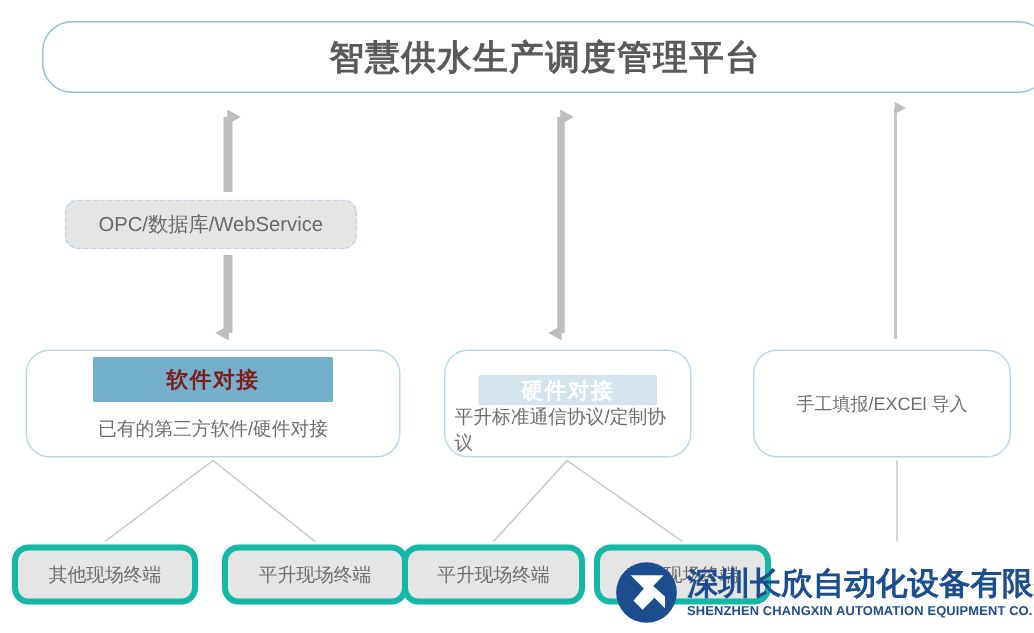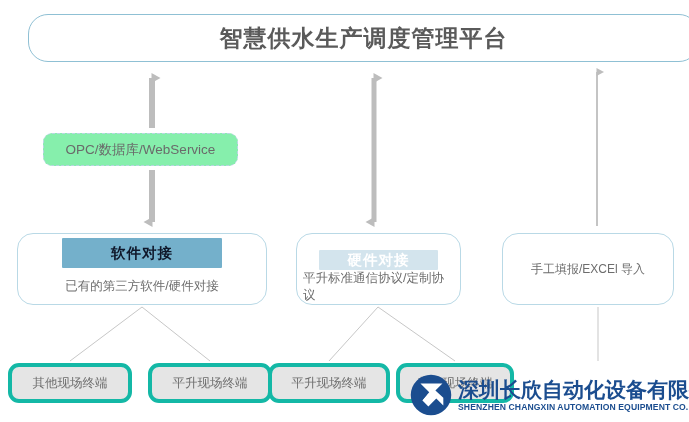--- a/index.html
+++ b/index.html
@@ -52,21 +52,21 @@
   #protocol {
     left: 43px;
     top: 133px;
     width: 195px;
     height: 33px;
     border: 1px dashed #b9d4e2;
     border-radius: 9px;
     font-size: 13.5px;
     color: #6a6a6a;
     z-index: 5;
-    background: #86efac;
+    background: #e5e5e5;
   }
   
   .card {
     position: absolute;
     box-sizing: border-box;
     border: 1px solid #b9d9e6;
     border-radius: 16px;
     background: #ffffff;
     overflow: hidden;
     z-index: 3;
@@ -221,21 +221,21 @@
 
   <div class="node" id="platform">
     <span>智慧供水生产调度管理平台</span>
   </div>
 
   <div class="node" id="protocol">
     <span>OPC/数据库/WebService</span>
   </div>
 
   <div class="card" id="card-sw">
-    <div class="hdr" style="background: rgb(116, 176, 203); color: #0f172a;">软件对接</div>
+    <div class="hdr" style="background: rgb(116, 176, 203); color: #7f1d1d;">软件对接</div>
     <div class="sub">已有的第三方软件/硬件对接</div>
   </div>
 
   <div class="card" id="card-hw">
     <div class="hdr" style="background: rgb(211, 228, 237); color: rgb(255, 255, 255);">硬件对接</div>
     <div class="sub">平升标准通信协议/定制协议</div>
   </div>
 
   <div class="card" id="card-man">
     <div class="only">手工填报/EXCEl 导入</div>

